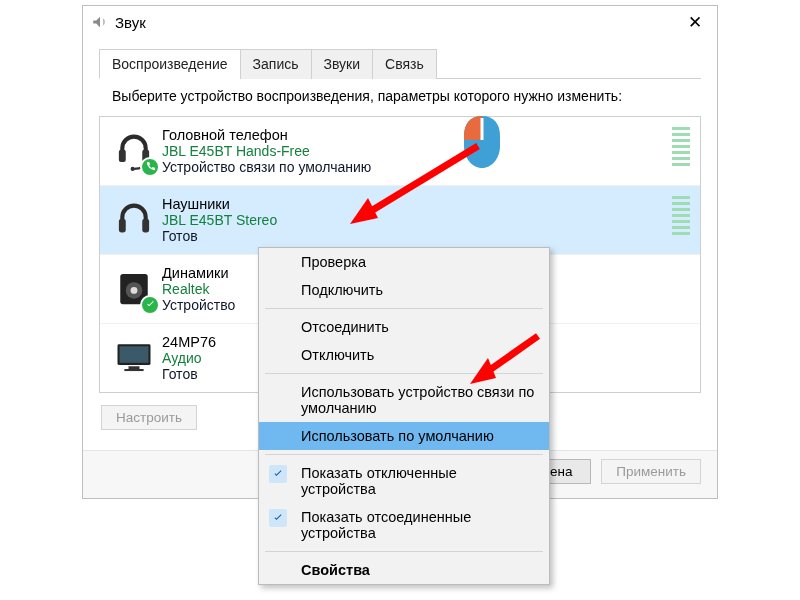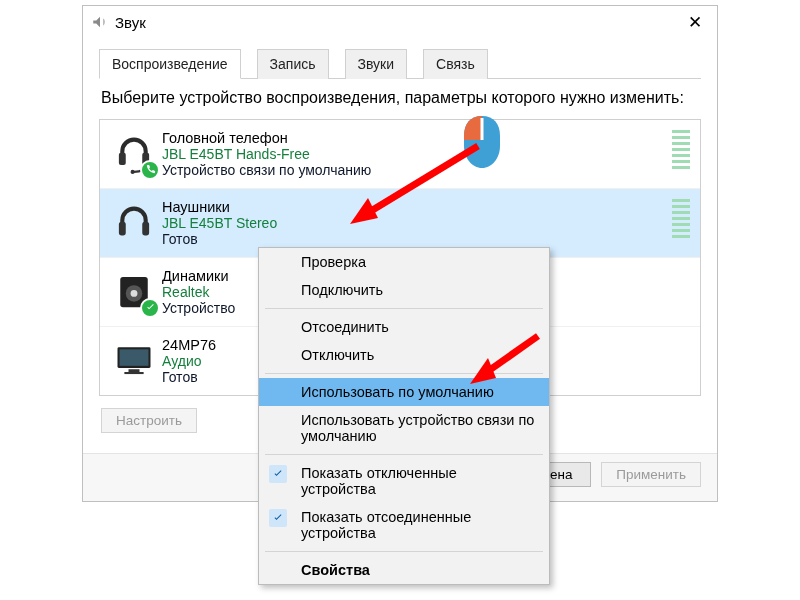--- a/index.html
+++ b/index.html
@@ -29,39 +29,38 @@
     justify-content: flex-end;
   }
   .title-icon { width: 18px; height: 18px; margin-right: 6px; display:flex; align-items:center; justify-content:center; }
   .title-text { flex: 1; color: #000; font-size: 15px; }
   .title-close { width: 44px; text-align: center; font-size: 17px; cursor: pointer; }
   .content { padding: 10px 16px 12px 16px; }
   .tabs {
     display: flex;
     border-bottom: 1px solid #d0d0d0;
     margin-bottom: 6px;
-    gap: 17px;
   }
   .tab {
     background: #f0f0f0;
     border: 1px solid #d0d0d0;
     border-bottom: none;
     margin-right: -1px;
     padding: 6px 12px;
     position: relative;
     top: 1px;
     cursor: pointer;
     font-size: 14px;
     color: #222;
   }
   .tab.active {
     background: #fff;
     border-bottom: 1px solid #fff;
   }
-  .instruction { color: #000; margin: 8px 2px 10px 2px; font-size: 16px; line-height:1.35;}
+  .instruction { color: #000; margin: 8px 2px 10px 13px; font-size: 14px; line-height:1.35;}
   .device-list {
     border: 1px solid #cfcfcf;
     background: #fff;
   }
   .device {
     display: flex;
     align-items: flex-start;
     padding: 10px 10px 10px 6px;
     min-height: 60px;
     border-top: 1px solid #f0f0f0;
@@ -287,22 +286,22 @@
 
 </div>
 
 <div class="context-menu">
   <div class="menu-item">Проверка</div>
   <div class="menu-item">Подключить</div>
   <div class="menu-sep"></div>
   <div class="menu-item">Отсоединить</div>
   <div class="menu-item">Отключить</div>
   <div class="menu-sep"></div>
+  <div class="menu-item">Использовать устройство связи по умолчанию</div>
   <div class="menu-item highlight">Использовать по умолчанию</div>
-  <div class="menu-item">Использовать устройство связи по умолчанию</div>
   <div class="menu-sep"></div>
   <div class="menu-item">
     <span class="menu-check">
         <svg viewBox="0 0 24 24">
           <path fill="#1060a0" d="M9 16l-4-4 1.4-1.4L9 13.2 17.6 4.6 19 6z"></path>
         </svg>
       </span>
     <span>Показать отключенные устройства</span>
   </div>
   <div class="menu-item">

